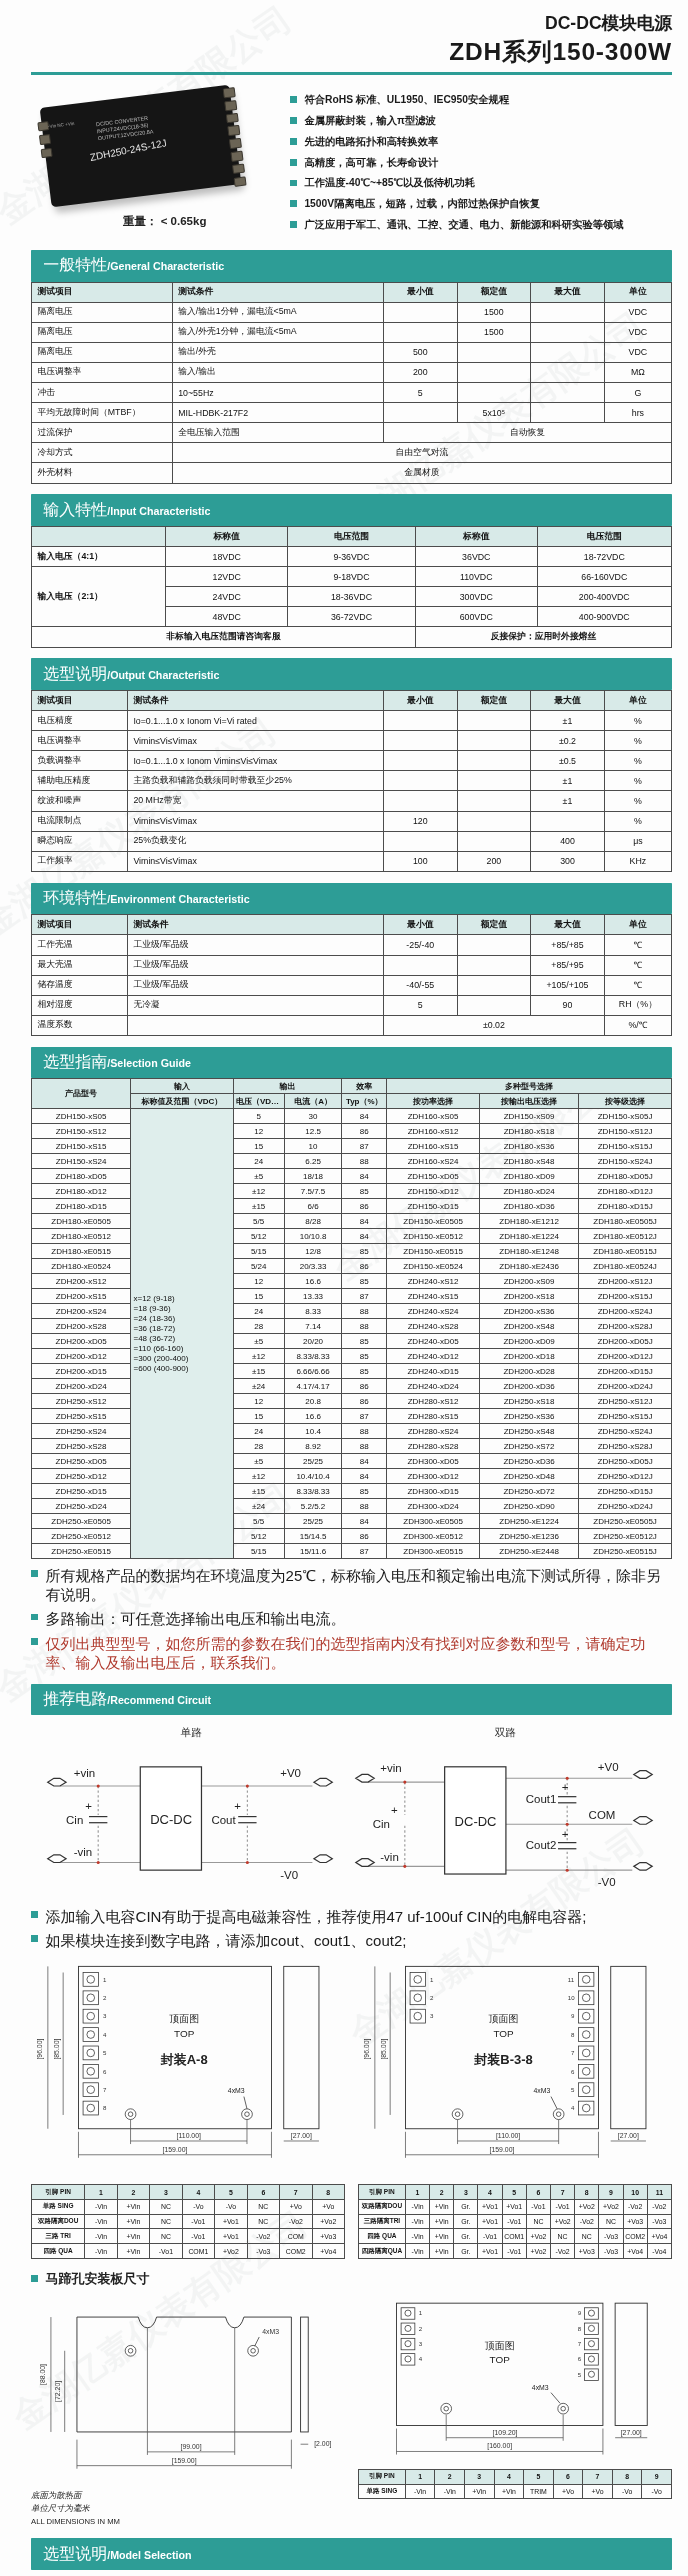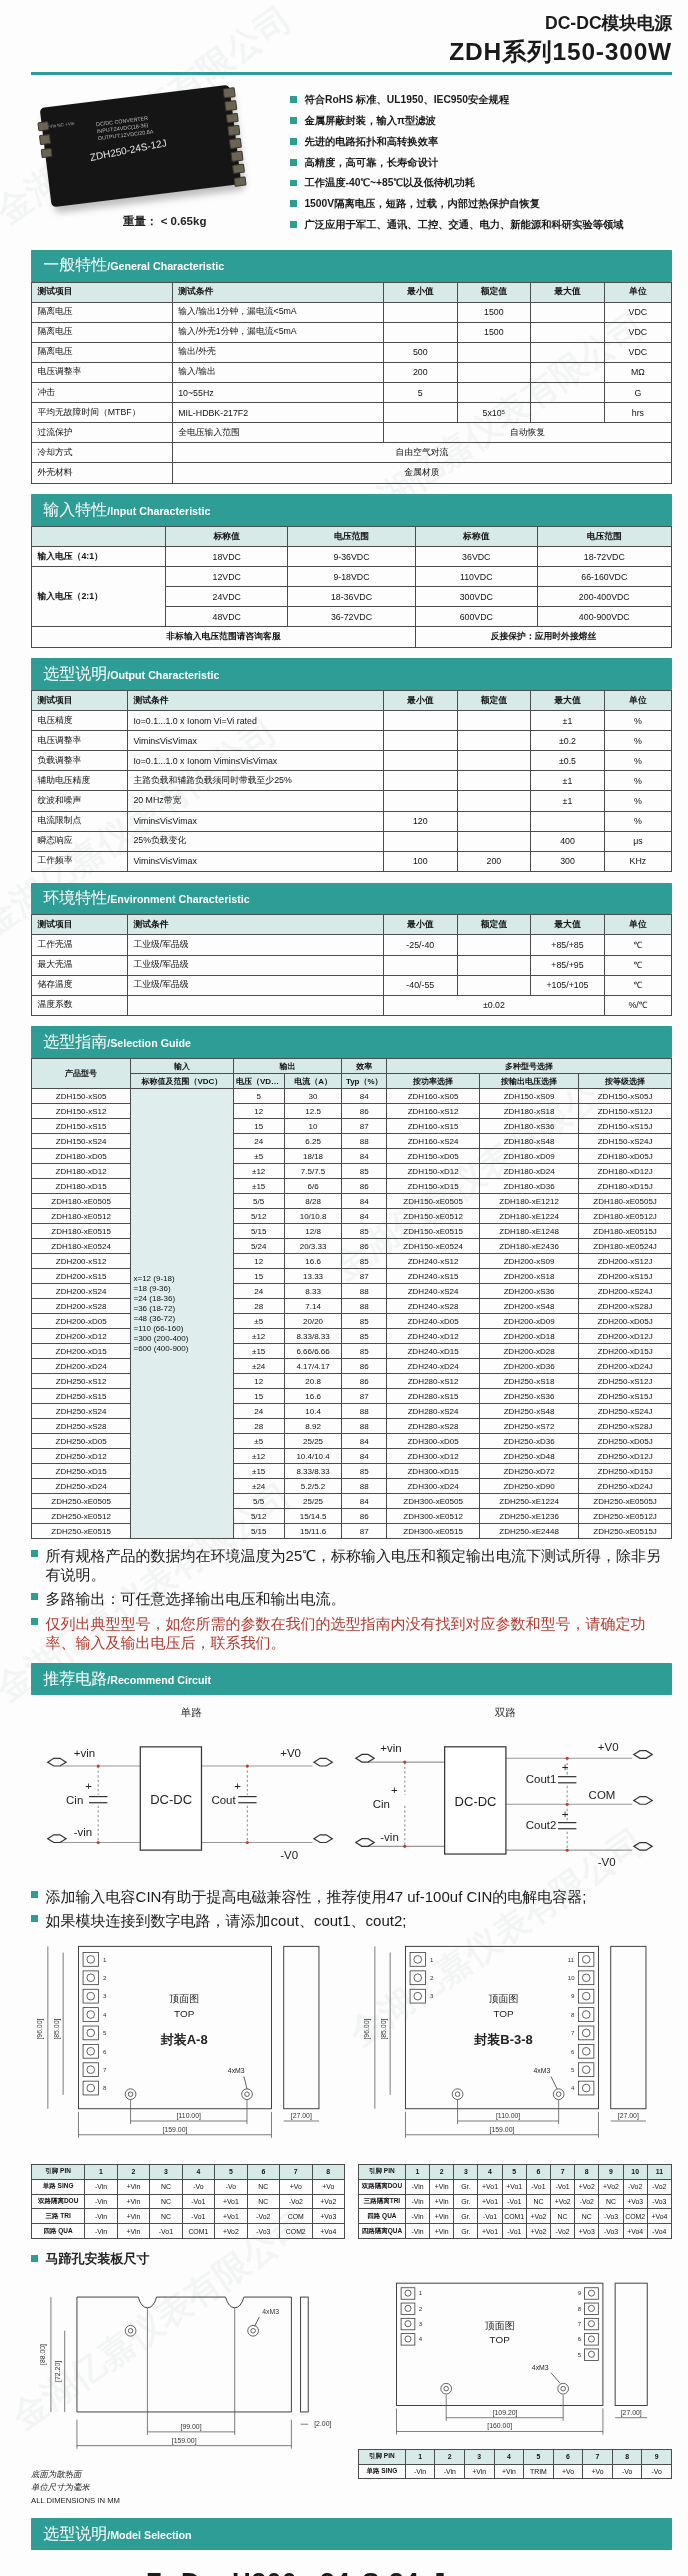--- a/index.html
+++ b/index.html
@@ -407,20 +407,28 @@
             <td>+85/+95</td>
             <td>℃</td>
           </tr>
           <tr>
             <td>储存温度</td>
             <td>工业级/军品级</td>
             <td>-40/-55</td>
             <td></td>
             <td>+105/+105</td>
             <td>℃</td>
+          </tr>
+          <tr>
+            <td>相对湿度</td>
+            <td>无冷凝</td>
+            <td>5</td>
+            <td></td>
+            <td>90</td>
+            <td>RH（%）</td>
           </tr>
           <tr>
             <td>温度系数</td>
             <td></td>
             <td colspan="3" class="center">±0.02</td>
             <td>%/℃</td>
           </tr>
         </tbody>
     </table>
 

